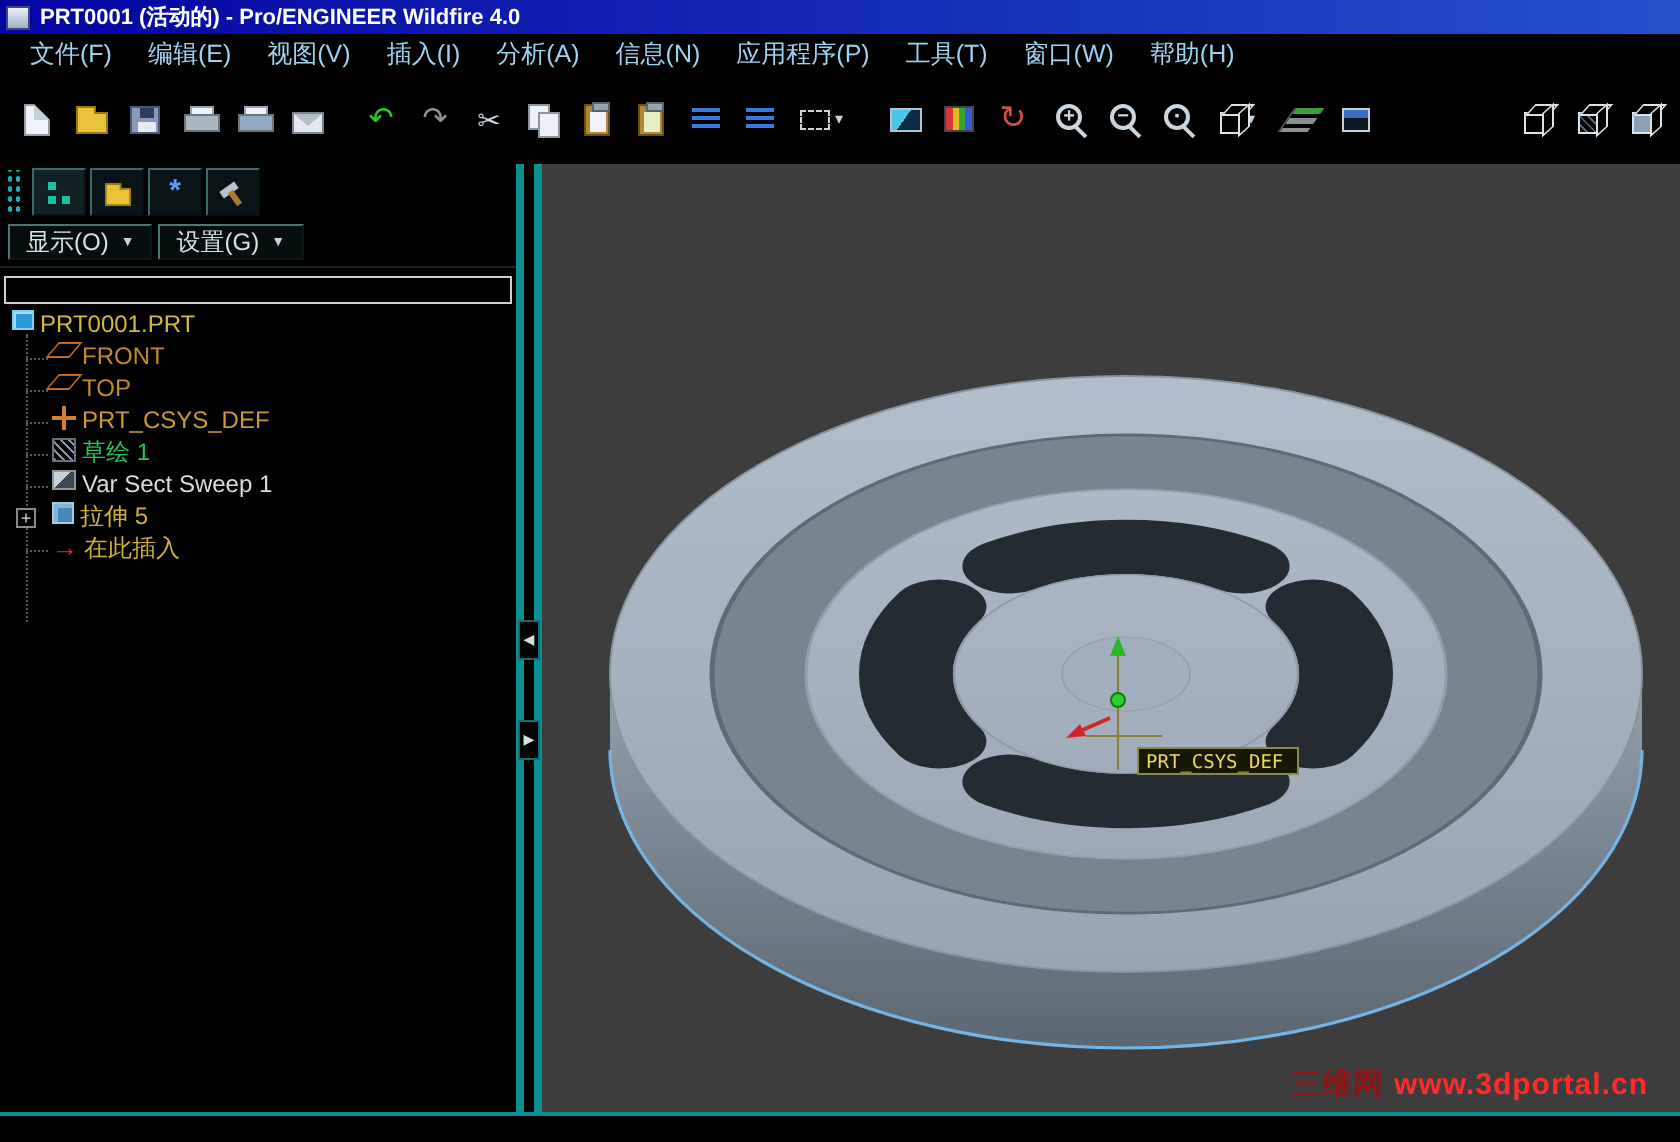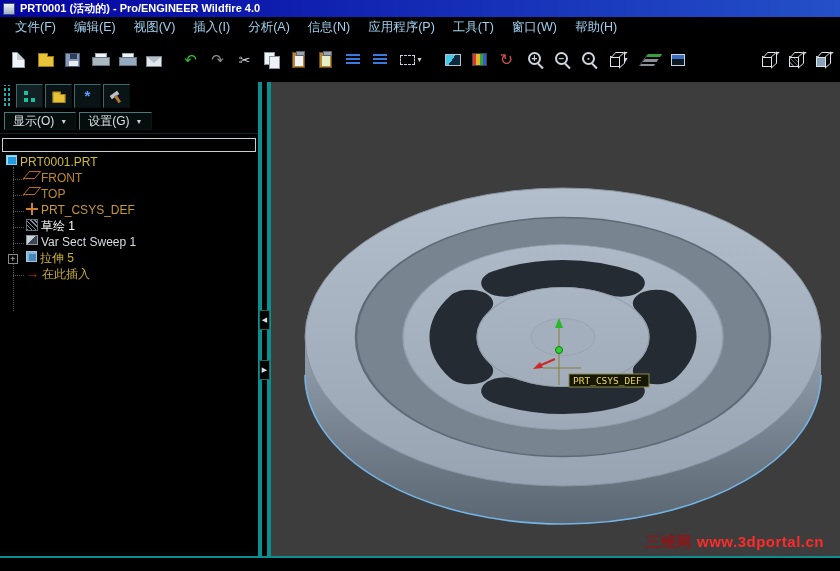--- a/index.html
+++ b/index.html
@@ -126,21 +126,21 @@
   .ti-axis { width:10px; height:10px; border-left:2px solid #d8c030; border-bottom:2px solid #d8c030; }
   .ti-sweep { width:12px; height:10px; border:1px solid #8a98a4;
     background:linear-gradient(135deg,#c8d0d8 0 45%,#3e4852 45%); }
   .ti-extrude { width:11px; height:11px; background:#4888b8; border:1px solid #a8c8e0;
     box-shadow:inset 2px 2px 0 #7fb6da; }
   .insert-arrow { color:#e03030; font-weight:bold; font-size:13px; line-height:1; }
   .lab { line-height:14px; }
   .lab-root    { color:#d0bc3a; }
   .lab-plane   { color:#c08a28; }
   .lab-csys    { color:#c89a30; }
-  .lab-sketch  { color:#ffffff; }
+  .lab-sketch  { color:#22c55e; }
   .lab-axis    { color:#3a55b8; }
   .lab-sweep   { color:#d8dce0; }
   .lab-extrude { color:#ccb136; }
   .lab-insert  { color:#ccb136; }
 
   
   .sash { width:13px; flex:none; position:relative;
     background:linear-gradient(90deg,#0b8f8f 0 4px,#000 4px 9px,#0b8f8f 9px); }
   .sh { position:absolute; left:1px; width:11px; height:20px; background:#000; border:1px solid #0b6f6f;
     color:#cfe0e8; font-size:7px; display:flex; align-items:center; justify-content:center; cursor:pointer; }

